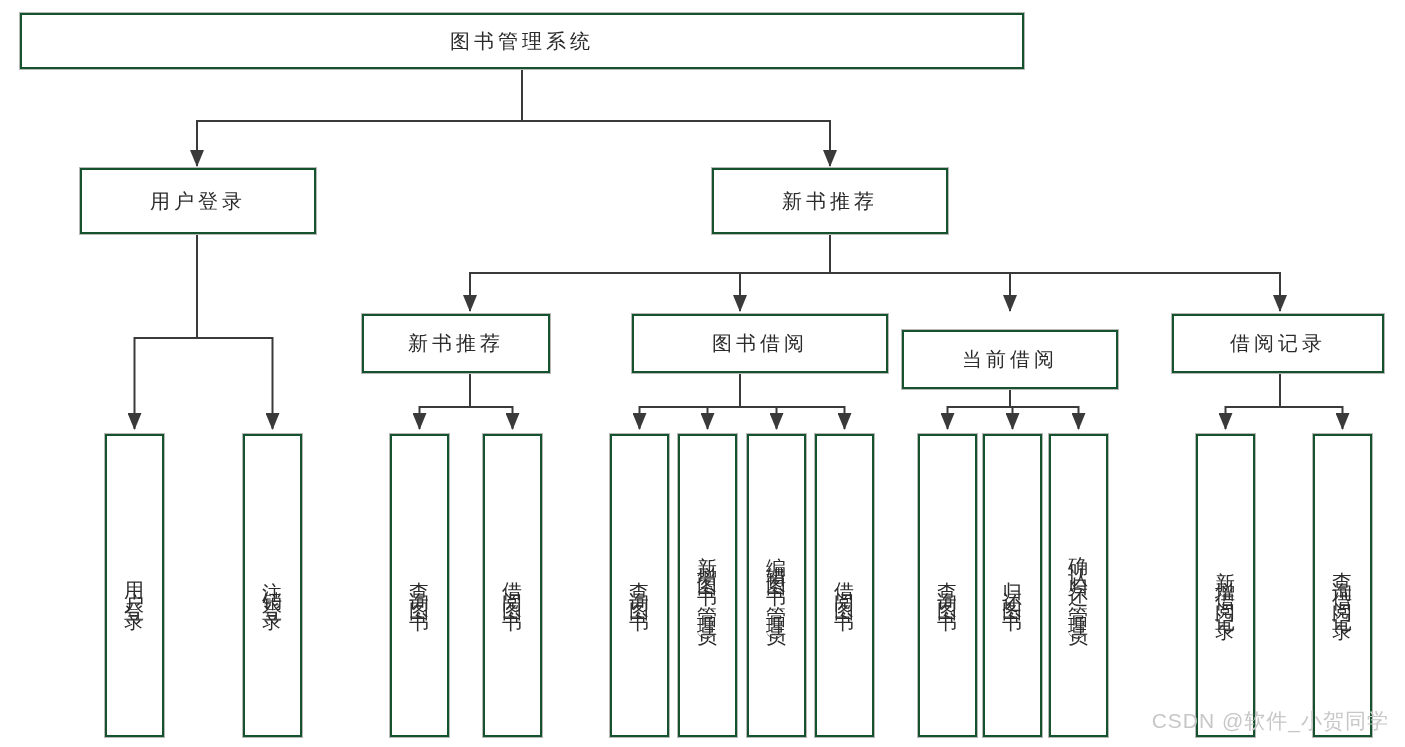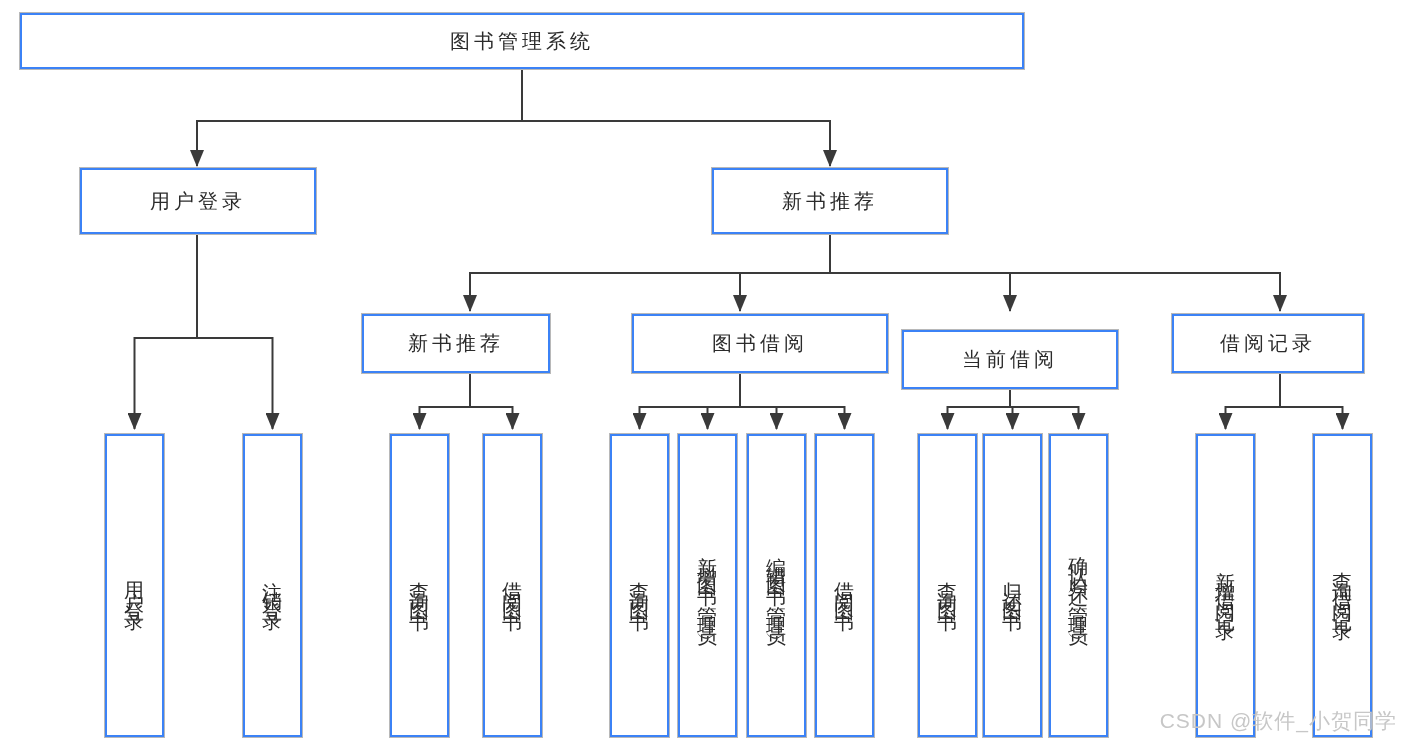--- a/index.html
+++ b/index.html
@@ -23,21 +23,21 @@
   }
   .ln {
     stroke: #3a3a3a;
     stroke-width: 2;
     fill: none;
   }
   .node {
     position: absolute;
     box-sizing: border-box;
     background: #ffffff;
-    border: 2px solid #3b82f6;
+    border: 2px solid #14532d;
     box-shadow: 0 0 0 1px #b8b8b8;
     display: flex;
     align-items: center;
     justify-content: center;
     color: #2b2b2b;
     font-size: 20px;
     letter-spacing: 4px;
     z-index: 1;
     text-align: center;
   }
@@ -47,21 +47,21 @@
   .vtext {
     writing-mode: vertical-rl;
     text-orientation: mixed;
     font-size: 20px;
     letter-spacing: 10px;
     color: #2b2b2b;
     line-height: 1;
   }
   .watermark {
     position: absolute;
-    right: 8px;
+    right: 16px;
     top: 707px;
     font-size: 21px;
     letter-spacing: 1px;
     color: #c7c7c7;
     z-index: 2;
     white-space: nowrap;
   }
 </style>
 </head>
 <body>
@@ -117,21 +117,21 @@
   </svg>
 
   <div class="node" style="left:20px; top:13px; width:1004px; height:56px;">图书管理系统</div>
 
   <div class="node" style="left:80px; top:168px; width:236px; height:66px;">用户登录</div>
   <div class="node" style="left:712px; top:168px; width:236px; height:66px;">新书推荐</div>
 
   <div class="node" style="left:362px; top:314px; width:188px; height:59px;">新书推荐</div>
   <div class="node" style="left:632px; top:314px; width:256px; height:59px;">图书借阅</div>
   <div class="node" style="left:902px; top:330px; width:216px; height:59px;">当前借阅</div>
-  <div class="node" style="left:1172px; top:314px; width:192px; height:59px;">借阅记录</div>
+  <div class="node" style="left:1172px; top:314px; width:212px; height:59px;">借阅记录</div>
 
   <div class="node leaf" style="left:105px; top:434px; width:59px; height:303px;">
     <span class="vtext">用户登录</span>
   </div>
   <div class="node leaf" style="left:243px; top:434px; width:59px; height:303px;">
     <span class="vtext">注销登录</span>
   </div>
 
   <div class="node leaf" style="left:390px; top:434px; width:59px; height:303px;">
     <span class="vtext">查询图书</span>

